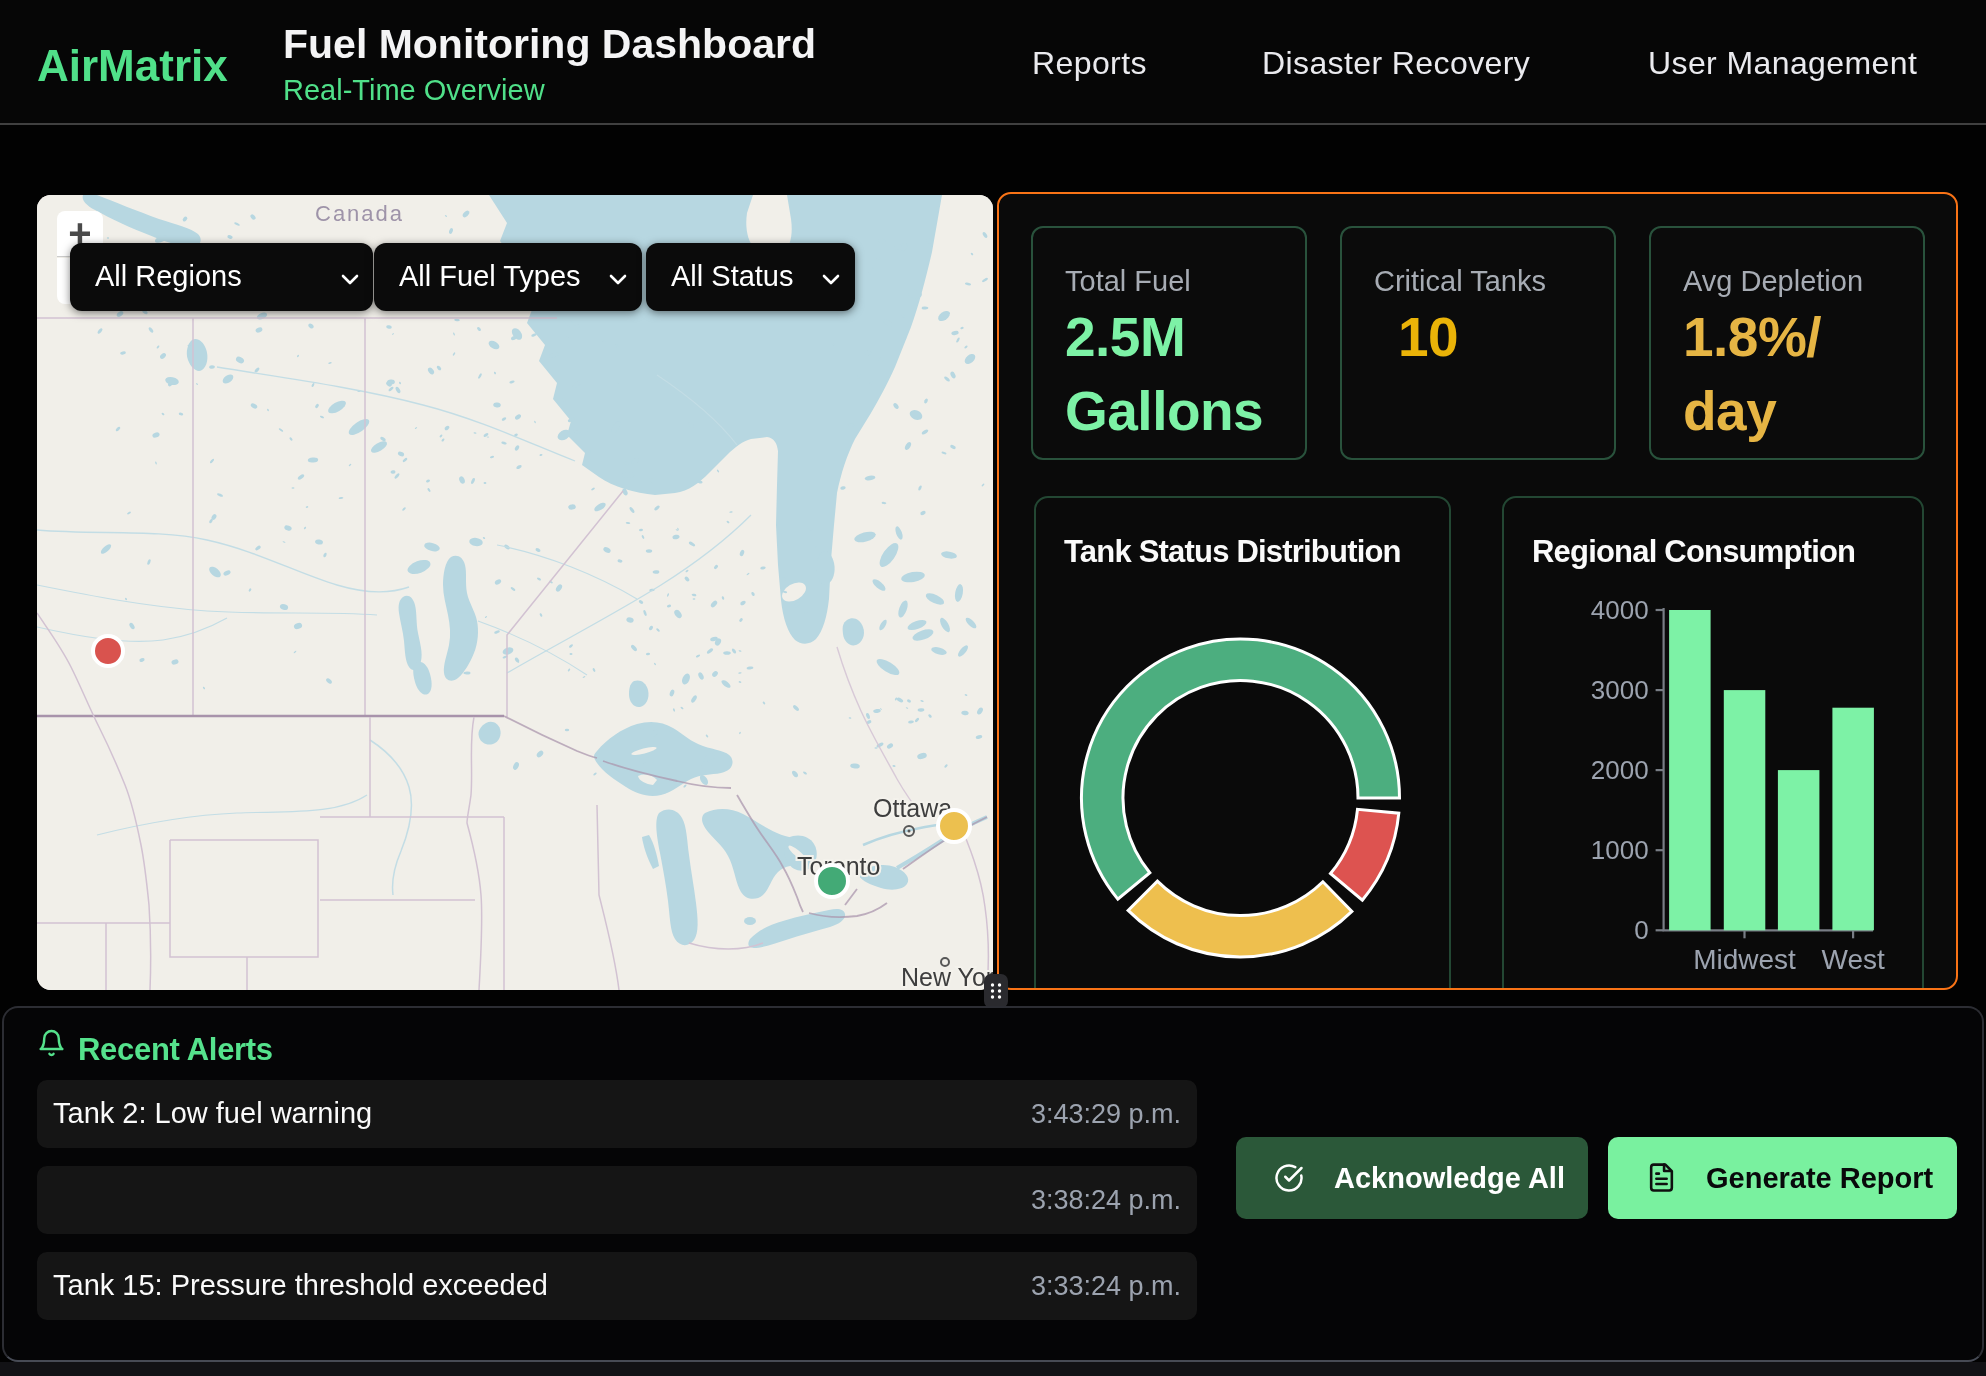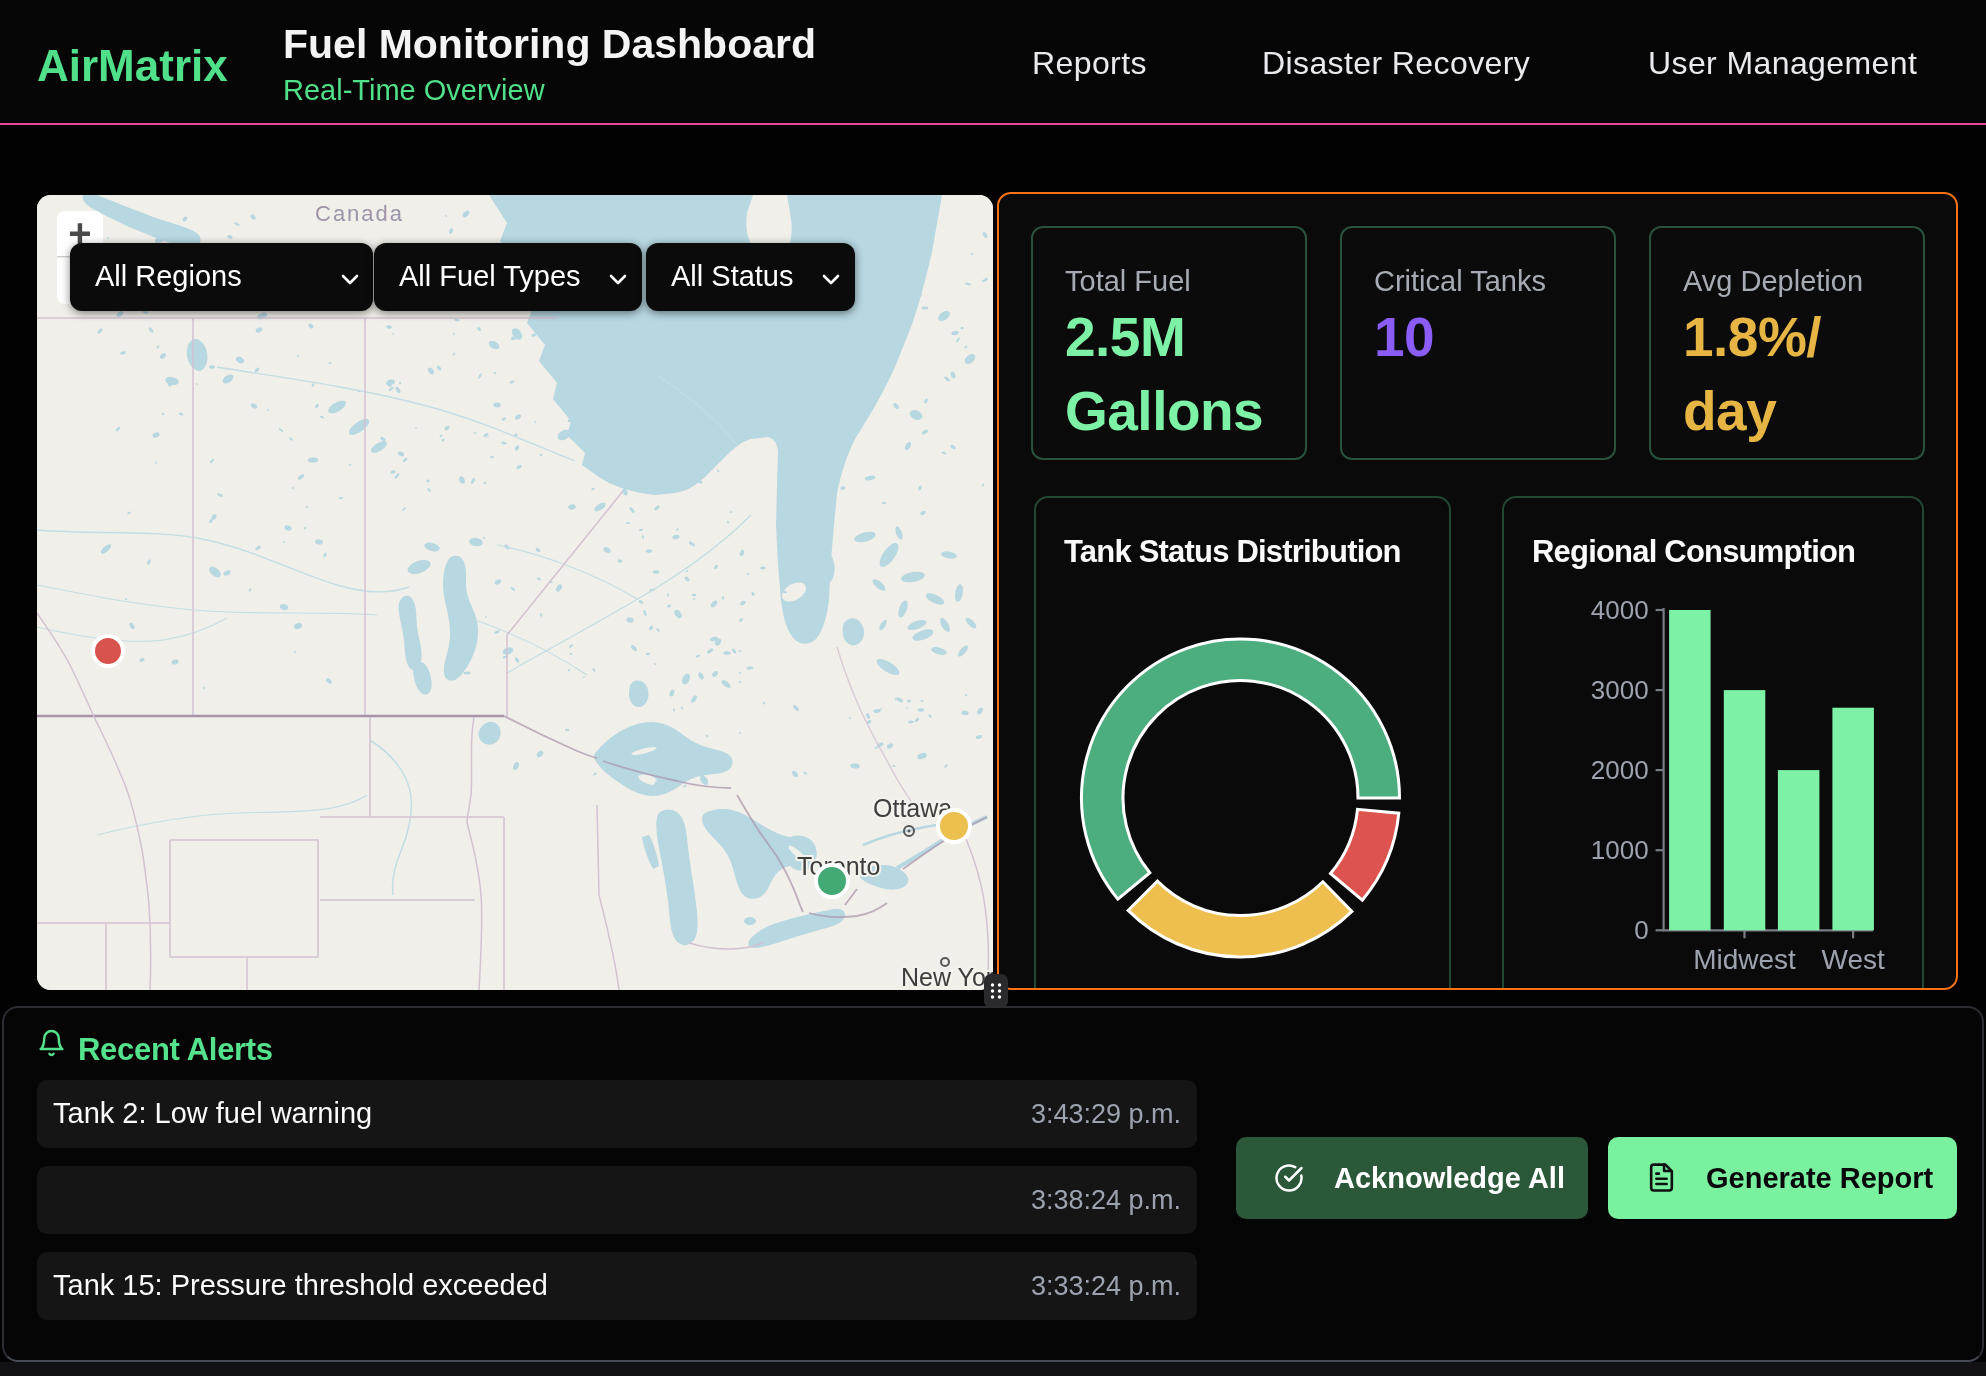--- a/index.html
+++ b/index.html
@@ -3,21 +3,21 @@
 <meta charset="utf-8">
 <style>
   * { margin:0; padding:0; box-sizing:border-box; -webkit-font-smoothing:antialiased; }
   html,body { width:1986px; height:1376px; background:#020202; overflow:hidden;
     font-family:"Liberation Sans", sans-serif; }
   #page { position:relative; width:1986px; height:1376px; background:#020202; }
   #logo,#htitle,#hsub,.nav,.lab,.val,.ctitle,#atitle,.msg,.time,.btn span,.dd .lbl,.zbtn,text { filter:blur(0px); }
 
   
   #header { position:absolute; left:0; top:0; width:1986px; height:125px;
-    background:#060606; border-bottom:2px solid #ec4899; }
+    background:#060606; border-bottom:2px solid #404040; }
   #logo { position:absolute; left:37px; top:41px; font-size:44px; font-weight:bold; color:#50e089; letter-spacing:0px;}
   #htitle { position:absolute; left:283px; top:21px; font-size:41px; font-weight:bold; color:#f4f4f5; }
   #hsub { position:absolute; left:283px; top:74px; font-size:29px; color:#50e089; }
   .nav { position:absolute; top:45px; font-size:32px; color:#eaeaee; letter-spacing:0.4px; }
 
   
   #mapcard { position:absolute; left:37px; top:195px; width:956px; height:795px;
     border-radius:14px; overflow:hidden; background:#f0efea; }
   .zbtn { position:absolute; width:46px; height:46px; background:#fff; color:#4a4a4a;
     font-size:40px; font-weight:bold; text-align:center; line-height:44px; }
@@ -546,21 +546,21 @@
       </svg>
   </div>
 
   <div id="rpanel">
     <div class="stat" style="left:32px;">
       <div class="lab">Total Fuel</div>
       <div class="val" style="color:#7df2a6;">2.5M<br>Gallons</div>
     </div>
     <div class="stat" style="left:341px;">
       <div class="lab">Critical Tanks</div>
-      <div class="val" style="color:#8b5cf6;">10</div>
+      <div class="val" style="color:#eab308;margin-left:24px;">10</div>
     </div>
     <div class="stat" style="left:650px;">
       <div class="lab">Avg Depletion</div>
       <div class="val" style="color:#e6b544;">1.8%/<br>day</div>
     </div>
 
     <div class="card" style="left:35px; width:417px;">
       <div class="ctitle">Tank Status Distribution</div>
       <svg style="position:absolute;left:-2px;top:-2px;" width="421" height="673" viewBox="0 0 421 673">
           <path d="M83.8 403.1 A159 159 0 1 1 365.5 302.0 L324.0 302.0 A117.5 117.5 0 1 0 115.8 376.7 Z" fill="#4cae7f" stroke="#ffffff" stroke-width="3" stroke-linejoin="miter"></path>

